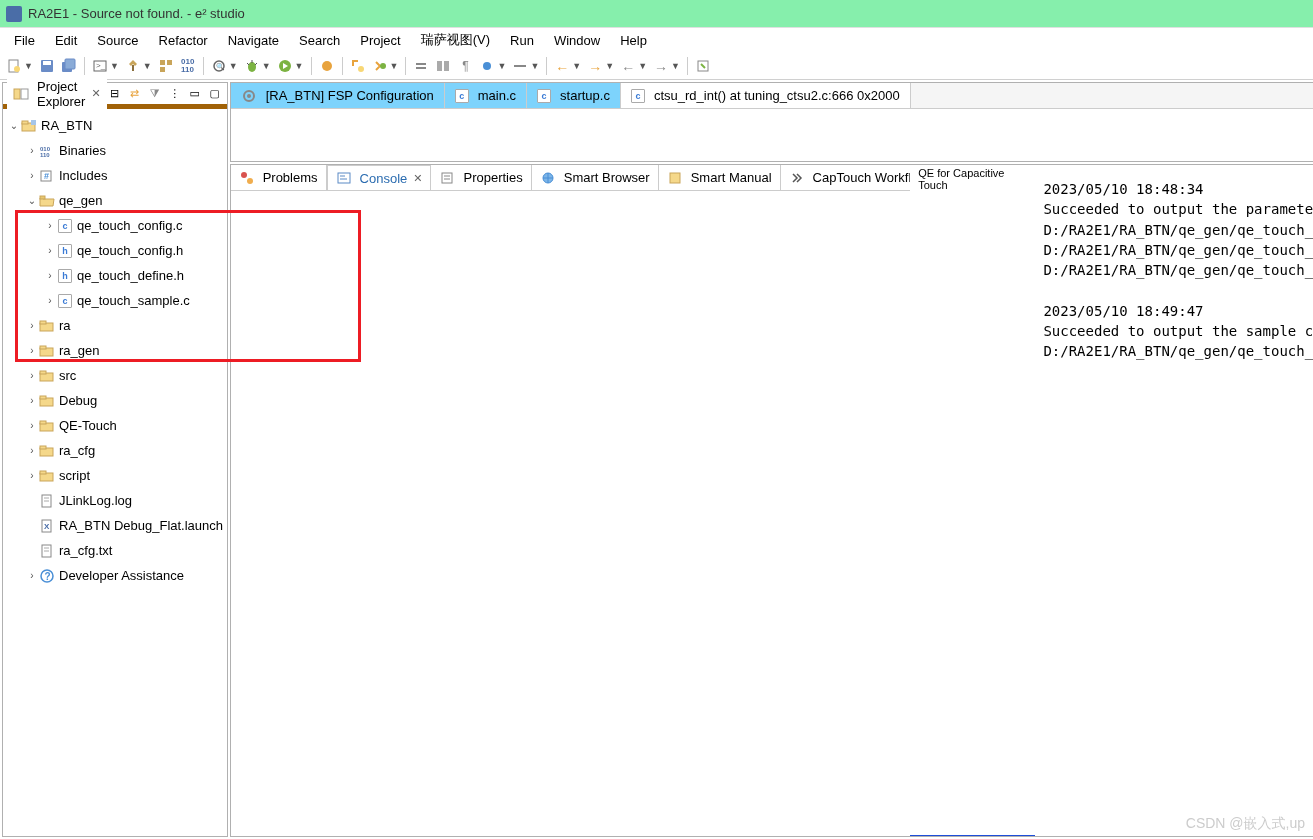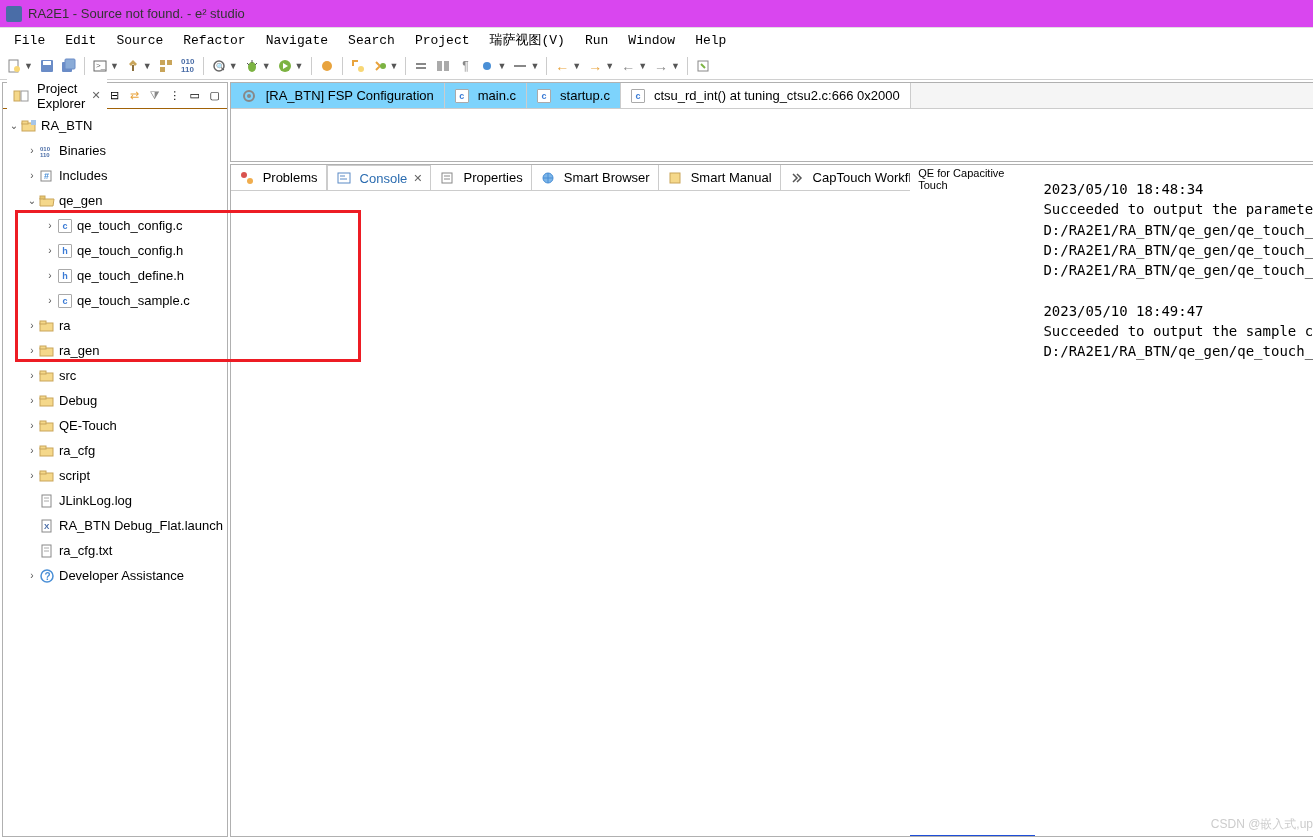--- a/index.html
+++ b/index.html
@@ -1,29 +1,29 @@
 <!DOCTYPE html>
 <html><head>
 <meta charset="utf-8">
 <style>
 * { box-sizing: border-box; margin: 0; padding: 0; font-family: "Segoe UI", Tahoma, sans-serif; }
 body { font-size: 13px; background: #fff; color: #000; overflow: hidden; width: 1313px; height: 839px; }
-.titlebar { height: 28px; display: flex; align-items: center; padding: 0 6px; background: #d946ef; border-bottom: 1px solid #e0e0e0; }
+.titlebar { height: 28px; display: flex; align-items: center; padding: 0 6px; background: #86efac; border-bottom: 1px solid #e0e0e0; }
 .app-icon { width: 16px; height: 16px; background: #4a6da7; border-radius: 2px; margin-right: 6px; }
 .titlebar-text { color: #333; }
 .menubar { height: 24px; display: flex; align-items: center; padding: 2px 4px; background: #fff; }
-.menubar span { padding: 4px 10px; cursor: default; font-family: Liberation Mono, monospace; }
+.menubar span { padding: 4px 10px; cursor: default; }
 .toolbar { height: 28px; display: flex; align-items: center; padding: 2px 4px; background: #fff; border-bottom: 1px solid #d0d0d0; gap: 2px; }
 .tb-btn { width: 20px; height: 20px; display: inline-flex; align-items: center; justify-content: center; cursor: pointer; }
 .tb-sep { width: 1px; height: 18px; background: #ccc; margin: 0 3px; }
 .dd { font-size: 9px; color: #555; margin-left: -2px; margin-right: 2px; }
 .workspace { display: flex; height: calc(100% - 80px); }
 .left-pane { width: 475px; border: 1px solid #b0b0b0; margin: 2px; display: flex; flex-direction: column; background: #fff; }
 .right-pane { flex: 1; display: flex; flex-direction: column; margin: 2px 0 2px 0; }
-.view-header { display: flex; align-items: center; padding: 2px 4px; border-bottom: 1px solid #a16207; height: 26px; }
+.view-header { display: flex; align-items: center; padding: 2px 4px; border-bottom: 5px solid #a16207; height: 26px; }
 .view-tab { display: flex; align-items: center; gap: 4px; padding: 3px 6px; background: #fff; }
 .view-tab.active { background: #fff; }
 .view-close { margin-left: 2px; font-size: 11px; color: #666; cursor: pointer; }
 .view-toolbar { margin-left: auto; display: flex; gap: 4px; align-items: center; }
 .view-toolbar span { width: 16px; height: 16px; display: inline-flex; align-items: center; justify-content: center; cursor: pointer; font-size: 11px; }
 .tree { flex: 1; overflow: auto; padding: 4px 0; }
 .tree-item { display: flex; align-items: center; height: 25px; cursor: default; white-space: nowrap; }
 .twisty { width: 14px; text-align: center; color: #555; font-size: 10px; cursor: pointer; user-select: none; }
 .icon { width: 16px; height: 16px; display: inline-flex; align-items: center; justify-content: center; margin-right: 4px; }
 .c-icon { background: #fff; border: 1px solid #aaa; color: #3a7bd5; font-size: 9px; font-weight: bold; width: 14px; height: 14px; border-radius:1px;}
@@ -33,21 +33,21 @@
 .editor-tabs { display: flex; height: 26px; border-bottom: 1px solid #ccc; background: #f5f5f5; overflow: hidden; }
 .editor-tab { display: flex; align-items: center; gap: 5px; padding: 3px 10px; border-right: 1px solid #ccc; background: #7dd3fc; cursor: pointer; white-space: nowrap; font-size: 13px;}
 .editor-tab.active { background: #fff; }
 .editor-content { flex: 1; padding: 6px 10px; font-size: 13px; color: #333; line-height: 1.4; }
 .bottom-area { flex: 1; border: 1px solid #b0b0b0; display: flex; flex-direction: row; }
 .bottom-tabs { display: flex; height: 26px; border-bottom: 1px solid #ccc; background: #fff; overflow: hidden; }
 .bottom-tab { display: flex; align-items: center; gap: 4px; padding: 3px 8px; border-right: 1px solid #ccc; cursor: pointer; white-space: nowrap; }
 .bottom-tab.active { background: #fff; color: #2b6cb0; border-bottom: 1px solid #fff; margin-bottom: -1px; border-top: 1px solid #ccc; border-left: 1px solid #ccc;}
 .console-title { padding: 2px 8px; border-bottom: 1px solid #1d4ed8; font-size: 11px; }
 .console-content { flex: 1; padding: 4px 8px; font-family: Consolas, monospace; font-size: 14px; line-height: 1.45; white-space: pre; margin-top: 10px; }
-.watermark { position: absolute; bottom: 6px; right: 0; color: #ccc; font-size: 12px; }
+.watermark { position: absolute; bottom: 6px; right: 8px; color: #ccc; font-size: 14px; }
 svg { display: block; }
 .mini-icon { font-size:12px; }
 </style>
 </head>
 <body>
 
 <div class="titlebar">
   <span class="app-icon"></span>
   <span class="titlebar-text">RA2E1 - Source not found. - e² studio</span>
 </div>

